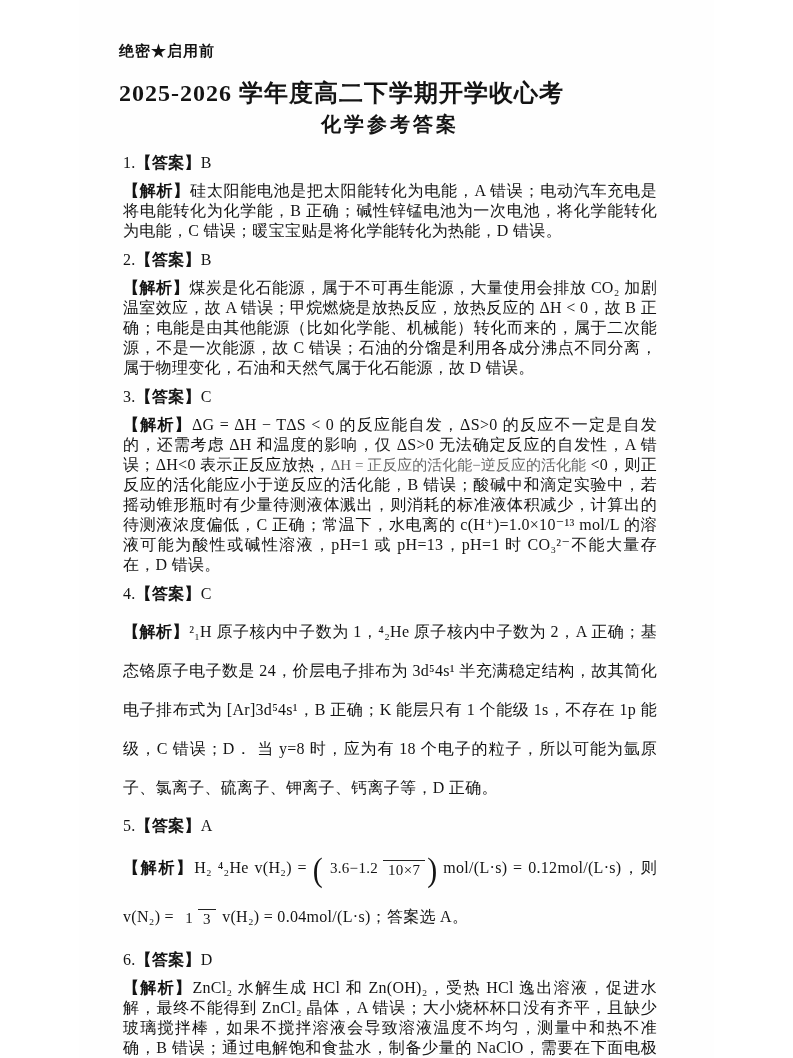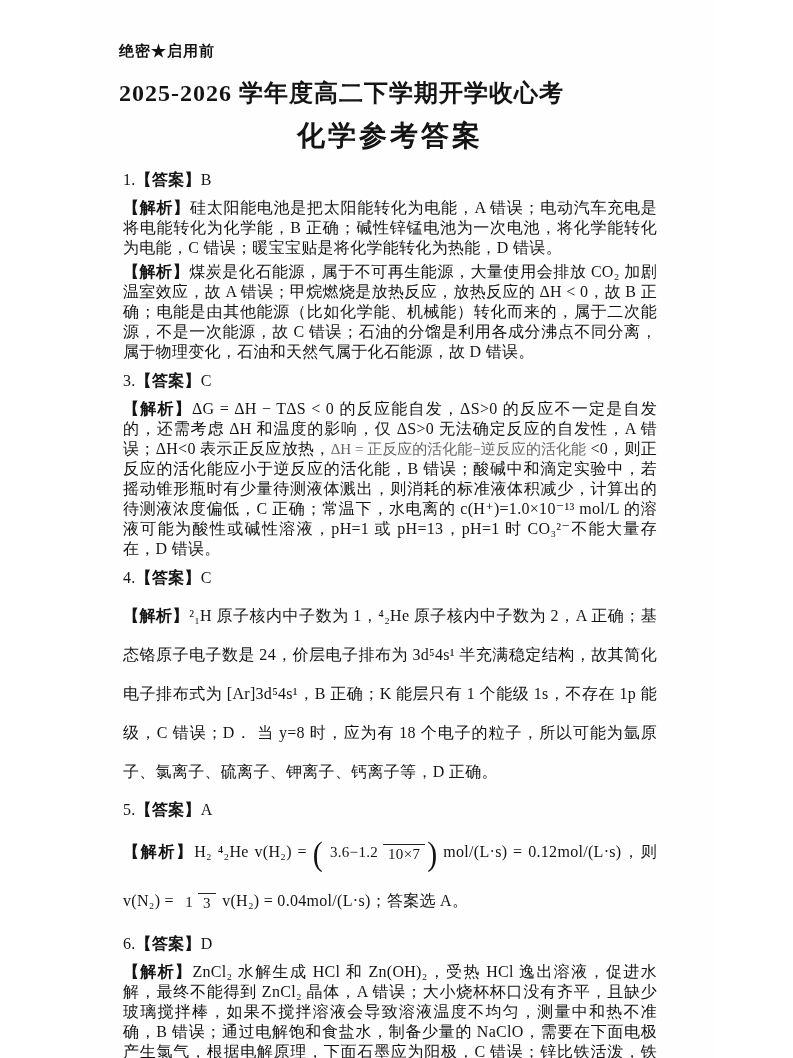--- a/index.html
+++ b/index.html
@@ -21,23 +21,23 @@
     letter-spacing: 1px;
   }
   .title {
     margin-top: 16px;
     text-align: left;
     font-size: 24px;
     font-weight: bold;
     letter-spacing: 1px;
   }
   .subtitle {
-    margin-top: 8px;
+    margin-top: 2px;
     text-align: center;
-    font-size: 28px;
+    font-size: 20px;
     font-weight: bold;
     letter-spacing: 3px;
   }
   .content { margin-top: 10px; }
   .qa p { margin: 4px; }
   .ans {
     font-size: 16px;
     line-height: 29px;
     letter-spacing: 0.3px;
   }
@@ -95,20 +95,21 @@
   <div class="subtitle">化学参考答案</div>
 
   <div class="content">
 
     <div class="qa">
       <p class="ans"><span>1.</span><span class="lbl">【答案】</span><span>B</span></p>
       <p class="body"><span class="lbl">【解析】</span><span>硅太阳能电池是把太阳能转化为电能，A 错误；电动汽车充电是将电能转化为化学能，B 正确；碱性锌锰电池为一次电池，将化学能转化为电能，C 错误；暖宝宝贴是将化学能转化为热能，D 错误。</span></p>
     </div>
 
     <div class="qa">
+      <p class="ans"><span>2.</span><span class="lbl">【答案】</span><span>B</span></p>
       <p class="body"><span class="lbl">【解析】</span><span>煤炭是化石能源，属于不可再生能源，大量使用会排放 CO₂ 加剧温室效应，故 A 错误；甲烷燃烧是放热反应，放热反应的 ΔH &lt; 0，故 B 正确；电能是由其他能源（比如化学能、机械能）转化而来的，属于二次能源，不是一次能源，故 C 错误；石油的分馏是利用各成分沸点不同分离，属于物理变化，石油和天然气属于化石能源，故 D 错误。</span></p>
     </div>
 
     <div class="qa">
       <p class="ans"><span>3.</span><span class="lbl">【答案】</span><span>C</span></p>
       <p class="body"><span class="lbl">【解析】</span><span>ΔG = ΔH − TΔS &lt; 0 的反应能自发，ΔS&gt;0 的反应不一定是自发的，还需考虑 ΔH 和温度的影响，仅 ΔS&gt;0 无法确定反应的自发性，A 错误；ΔH&lt;0 表示正反应放热，</span><span class="degraded">ΔH = 正反应的活化能−逆反应的活化能</span><span> &lt;0，则正反应的活化能应小于逆反应的活化能，B 错误；酸碱中和滴定实验中，若摇动锥形瓶时有少量待测液体溅出，则消耗的标准液体积减少，计算出的待测液浓度偏低，C 正确；常温下，水电离的 c(H⁺)=1.0×10⁻¹³ mol/L 的溶液可能为酸性或碱性溶液，pH=1 或 pH=13，pH=1 时 CO₃²⁻不能大量存在，D 错误。</span></p>
     </div>
 
     <div class="qa">
       <p class="ans"><span>4.</span><span class="lbl">【答案】</span><span>C</span></p>

